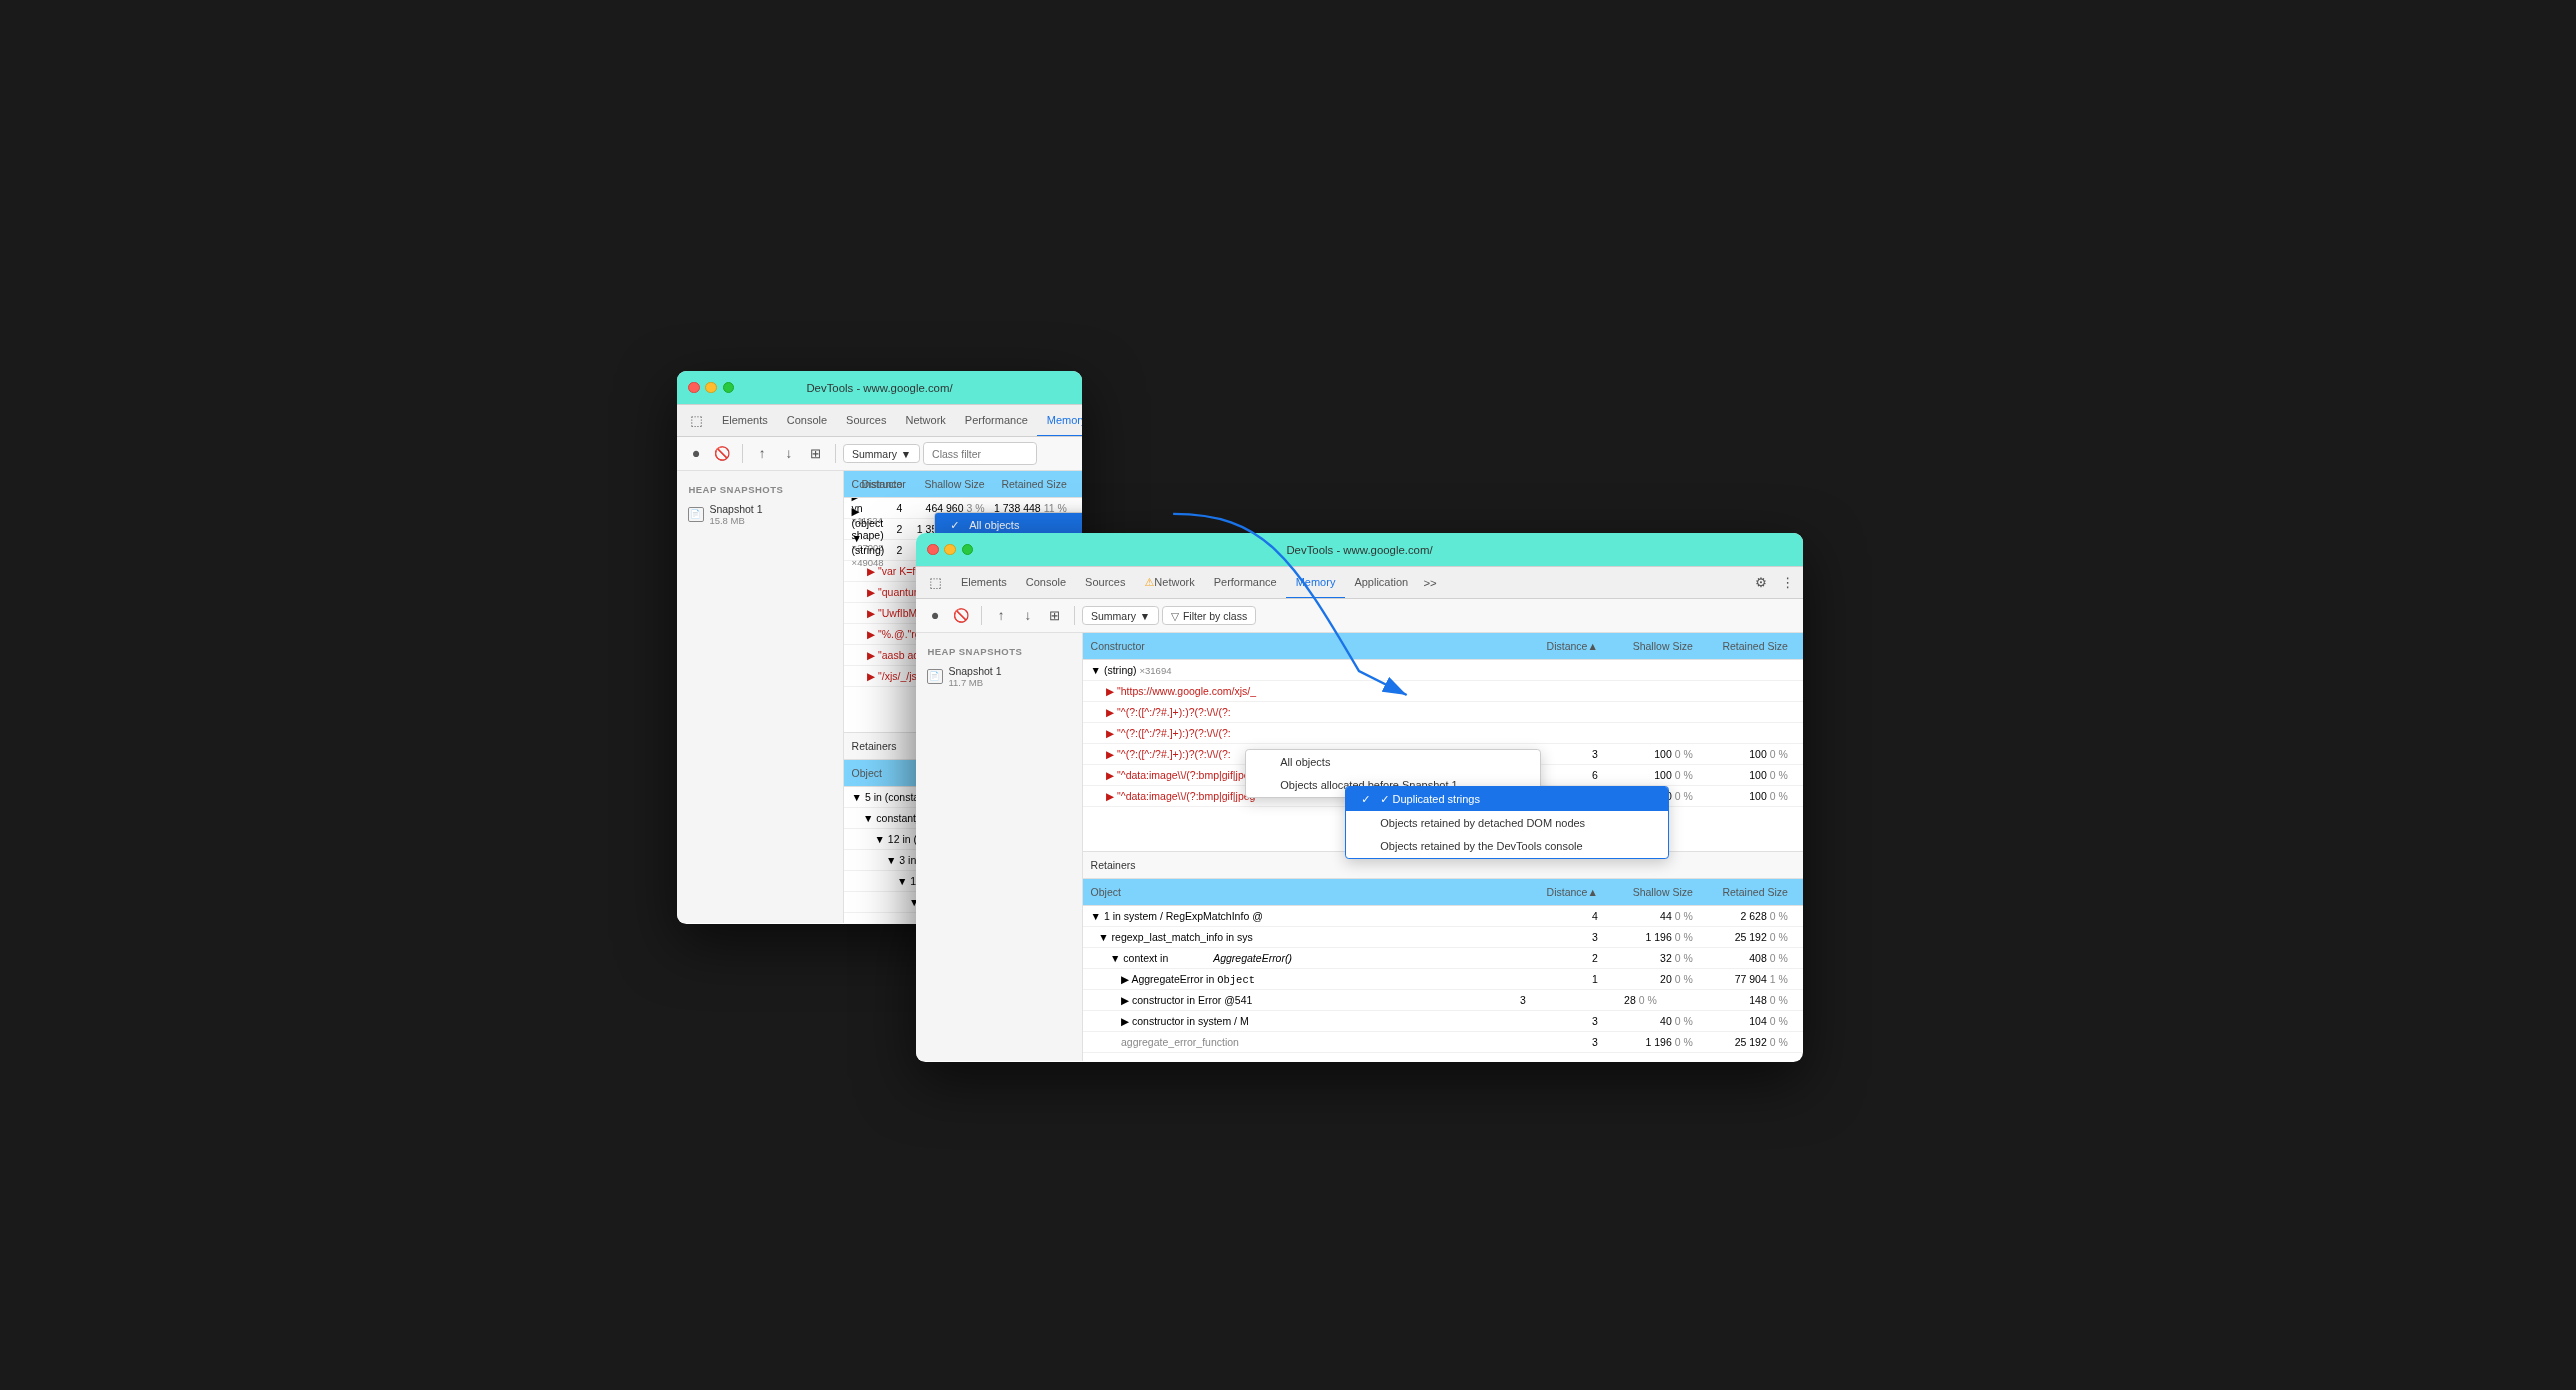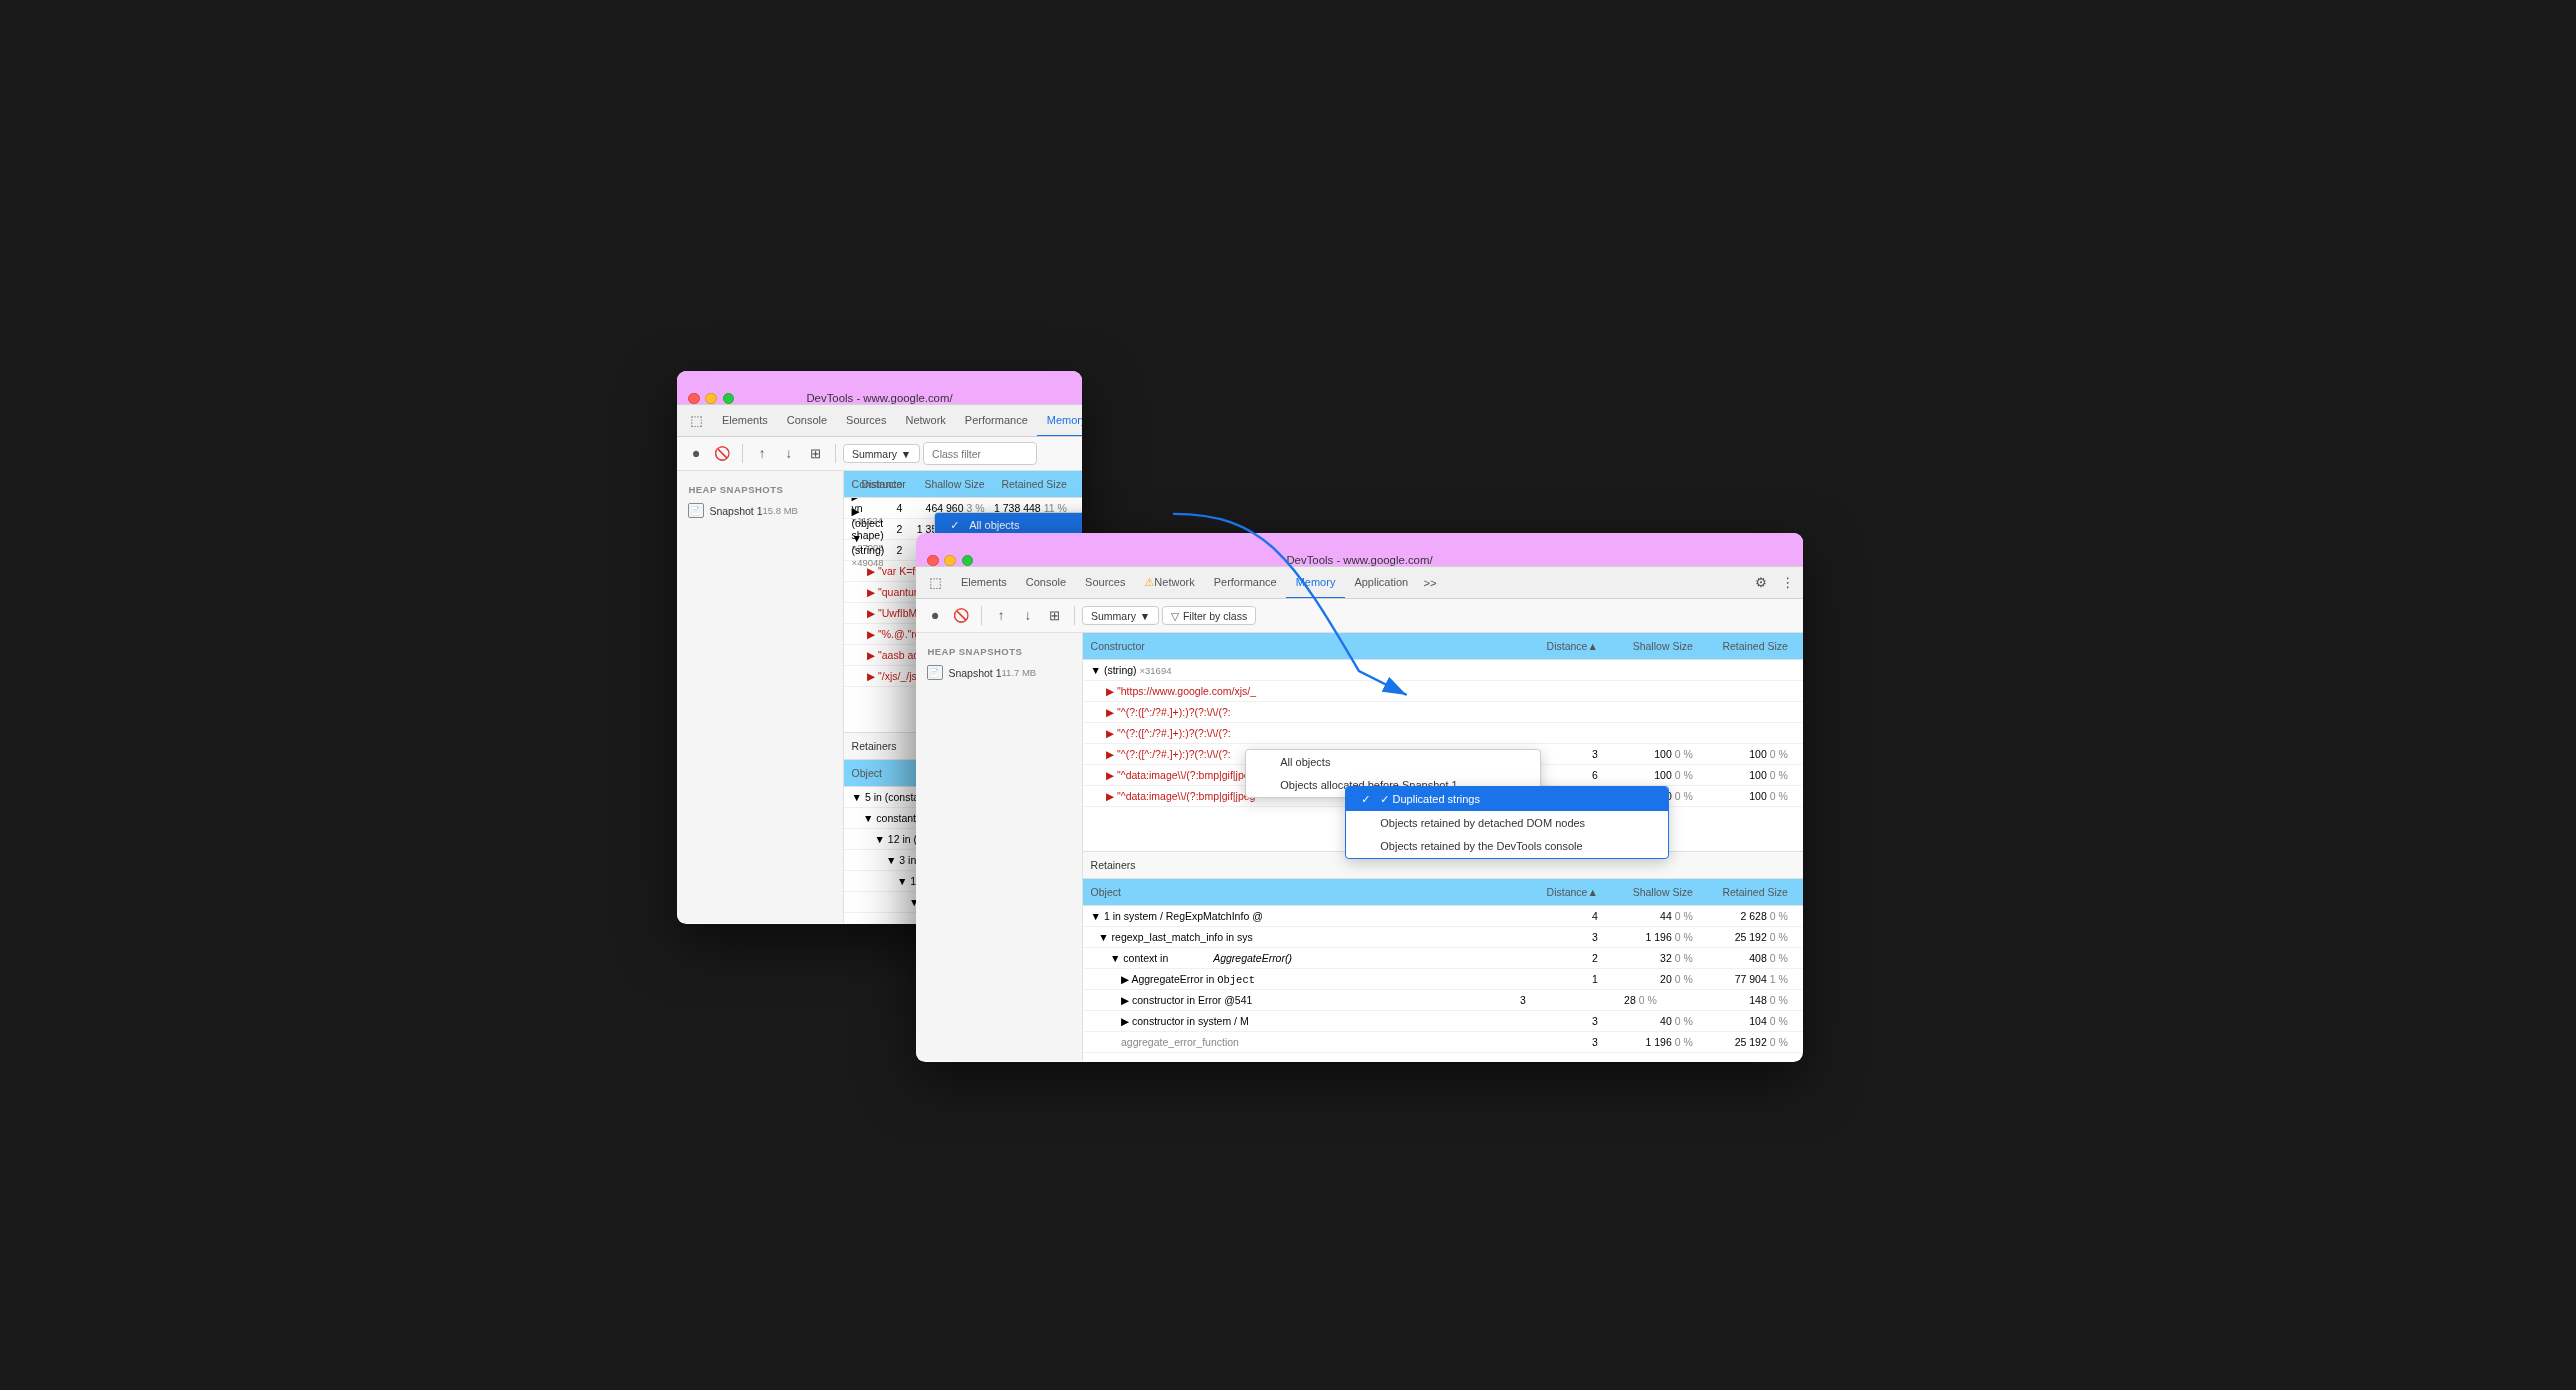--- a/index.html
+++ b/index.html
@@ -44,23 +44,23 @@
       left: 272px;
       width: 887px;
       height: 529px;
       background: #ffffff;
       z-index: 2;
     }
 
     
     .title-bar {
       height: 34px;
-      background: #f0abfc;
-      display: flex;
-      align-items: flex-end;
+      background: #5eead4;
+      display: flex;
+      align-items: center;
       padding: 0 11.4px;
       border-bottom: 1px solid #d0d0d0;
       position: relative;
     }
 
     .traffic-lights {
       display: flex;
       gap: 5.7px;
       align-items: center;
     }
@@ -206,21 +206,21 @@
       border-radius: 1.9px;
       display: flex;
       align-items: center;
       justify-content: center;
       font-size: 8.6px;
       color: #666;
     }
 
     .sidebar-item .snapshot-info {
       display: flex;
-      flex-direction: row;
+      flex-direction: column;
     }
 
     .snapshot-name { font-weight: 500; font-size: 10.5px; }
     .snapshot-size { font-size: 9.5px; color: #888; }
 
     
     .main-panel {
       flex: 1;
       overflow: hidden;
       display: flex;

